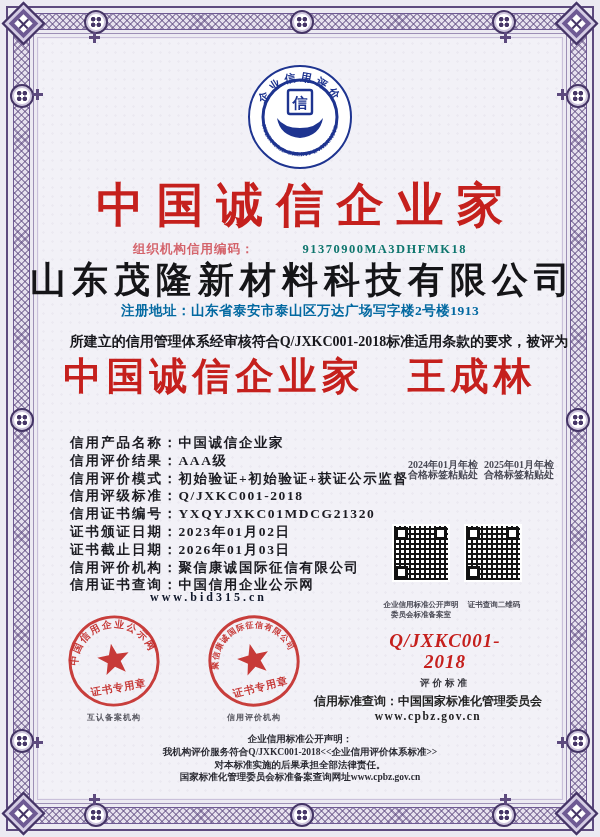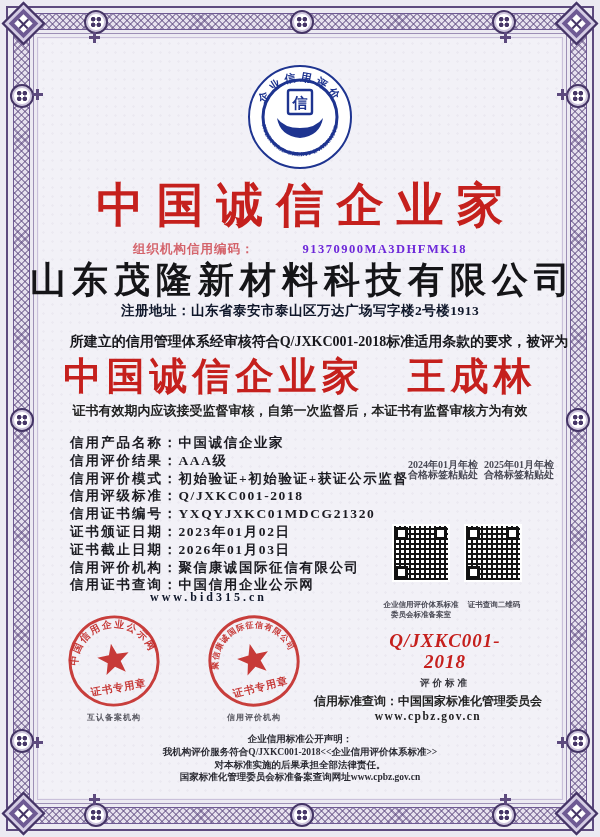--- a/index.html
+++ b/index.html
@@ -41,23 +41,23 @@
     background:
       linear-gradient(#5d4a7e,#5d4a7e) 50% 0/3px 100% no-repeat,
       linear-gradient(#5d4a7e,#5d4a7e) 0 50%/100% 3px no-repeat;}
   
   .abs{position:absolute;}
   .ctr{left:0;right:0;text-align:center;}
   .emblem{top:64px;left:247px;width:106px;height:106px;}
   .title{top:174px;font-size:47px;font-weight:bold;letter-spacing:13px;color:#c5201d;text-indent:13px;}
   .org-line{top:241px;font-size:12.5px;font-weight:bold;}
   .org-line .lbl{color:#d4636b;letter-spacing:1px;}
-  .org-line .val{color:#6d28d9;letter-spacing:1.5px;margin-left:48px;}
+  .org-line .val{color:#0f766e;letter-spacing:1.5px;margin-left:48px;}
   .company{top:256px;font-size:36px;font-weight:bold;letter-spacing:6px;color:#151518;text-indent:6px;}
-  .address{top:302px;font-size:13.5px;font-weight:bold;color:#0f172a;letter-spacing:.5px;}
+  .address{top:302px;font-size:13.5px;font-weight:bold;color:#0369a1;letter-spacing:.5px;}
   .statement{top:333px;font-size:14px;font-weight:bold;color:#17171c;margin-left:38px;}
   .award{top:351px;font-size:38px;font-weight:bold;letter-spacing:5px;color:#c5201d;}
   .note{top:402px;font-size:13px;font-weight:bold;color:#222;}
   .fields{top:434px;left:70px;width:330px;font-size:13.5px;font-weight:bold;color:#1c1c22;}
   .fields .row{height:17.8px;line-height:17.8px;white-space:nowrap;}
   .fields .flbl{letter-spacing:2px;font-family:Liberation Serif, serif;}
   .fields .fval{letter-spacing:1.6px;}
   .website{top:590px;left:150px;width:150px;text-align:left;font-size:12px;
     font-weight:bold;letter-spacing:3px;color:#0f172a;}
   .check{top:460px;width:74px;font-size:10px;line-height:10px;text-align:center;
@@ -156,21 +156,20 @@
   <div class="abs ctr title">中国诚信企业家</div>
 
   <div class="abs ctr org-line">
     <span class="lbl">组织机构信用编码：</span><span class="val">91370900MA3DHFMK18</span>
   </div>
 
   <div class="abs ctr company">山东茂隆新材料科技有限公司</div>
   <div class="abs ctr address">注册地址：山东省泰安市泰山区万达广场写字楼2号楼1913</div>
   <div class="abs ctr statement">所建立的信用管理体系经审核符合Q/JXKC001-2018标准适用条款的要求，被评为</div>
   <div class="abs ctr award">中国诚信企业家　王成林</div>
-  <div class="abs ctr note">证书有效期内应该接受监督审核，自第一次监督后，本证书有监督审核方为有效</div>
 
   <div class="abs fields">
     <div class="row"><span class="flbl">信用产品名称：</span><span class="fval">中国诚信企业家</span></div>
     <div class="row"><span class="flbl">信用评价结果：</span><span class="fval">AAA级</span></div>
     <div class="row"><span class="flbl">信用评价模式：</span><span class="fval">初始验证+初始验证+获证公示监督</span></div>
     <div class="row"><span class="flbl">信用评级标准：</span><span class="fval">Q/JXKC001-2018</span></div>
     <div class="row"><span class="flbl">信用证书编号：</span><span class="fval">YXQYJXKC01MDCG21320</span></div>
     <div class="row"><span class="flbl">证书颁证日期：</span><span class="fval">2023年01月02日</span></div>
     <div class="row"><span class="flbl">证书截止日期：</span><span class="fval">2026年01月03日</span></div>
     <div class="row"><span class="flbl">信用评价机构：</span><span class="fval">聚信康诚国际征信有限公司</span></div>
@@ -207,21 +206,21 @@
         </div>
       <div class="finder f-tr">
           <i></i>
         </div>
       <div class="finder f-bl">
           <i></i>
         </div>
     </div>
   </div>
   <div class="abs qr-cap k1">
-    <div>企业信用评价体系标准</div>
+    <div>企业信用标准公开声明</div>
     <div>委员会标准备案室</div>
   </div>
   <div class="abs qr-cap k2">
     <div>证书查询二维码</div>
   </div>
 
   <div class="abs seal s1" style="transform:rotate(-10deg)">
     <svg viewBox="0 0 96 96">
       <defs>
           <path id="ringL" d="M 12,64 A 38,38 0 1 1 84,64"></path>

